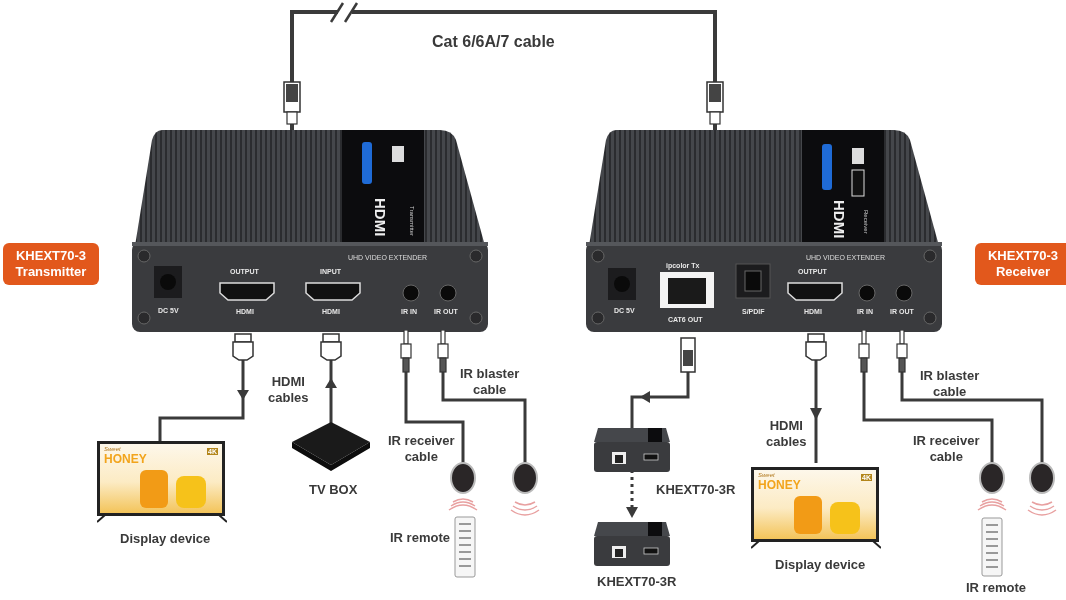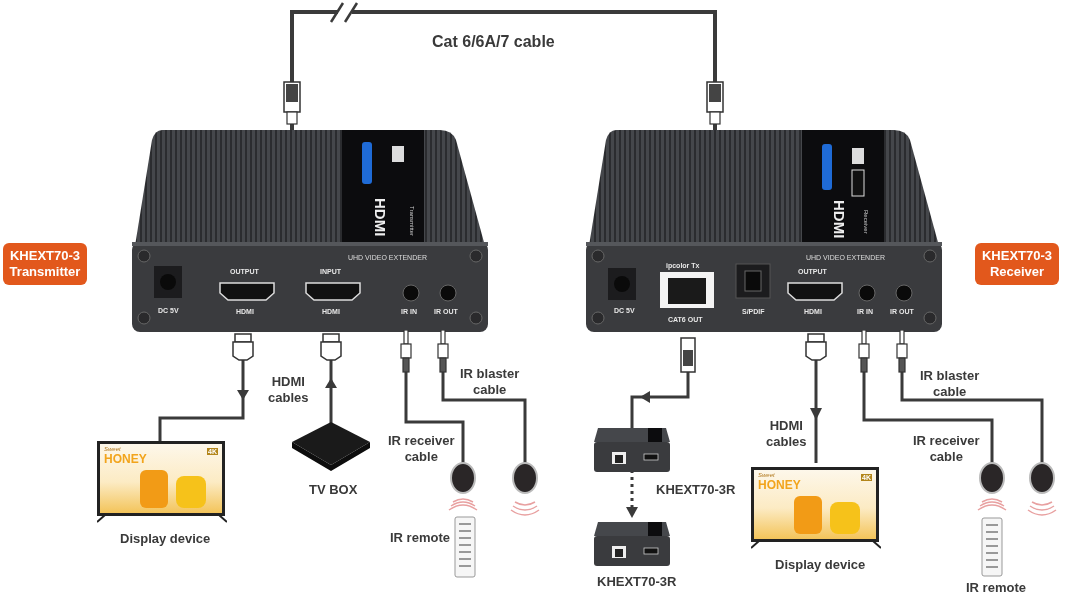--- a/index.html
+++ b/index.html
@@ -1,19 +1,19 @@
 <!DOCTYPE html>
 <html><head>
 <meta charset="utf-8">
 <style>
   html,body{margin:0;padding:0;background:#fff;}
   body{width:1066px;height:600px;position:relative;overflow:hidden;font-family:"Liberation Sans",sans-serif;}
   .abs{position:absolute;}
   .lbl{position:absolute;font-weight:bold;color:#3a3a3a;font-size:13px;text-align:center;line-height:16px;white-space:nowrap;}
-  .badge{position:absolute;background:#e2581c;color:#fff;font-weight:bold;font-size:13px;line-height:16px;text-align:center;border-radius:6px;padding:5px 0;width:84px;}
+  .badge{position:absolute;background:#e2581c;color:#fff;font-weight:bold;font-size:13px;line-height:16px;text-align:center;border-radius:6px;padding:5px 0;width:96px;}
   svg text{font-family:"Liberation Sans",sans-serif;}
   .port-lbl{font-size:7px;fill:#e8e8e8;font-weight:bold;}
 </style>
 </head>
 <body>
 
 <svg class="abs" style="left:0;top:0" width="1066" height="130">
   <path d="M292 130 V12 H338 M352 12 H715 V130" fill="none" stroke="#3a3a3a" stroke-width="4"></path>
   <line x1="331" y1="22" x2="343" y2="3" stroke="#3a3a3a" stroke-width="2.5"></line>
   <line x1="345" y1="22" x2="357" y2="3" stroke="#3a3a3a" stroke-width="2.5"></line>

